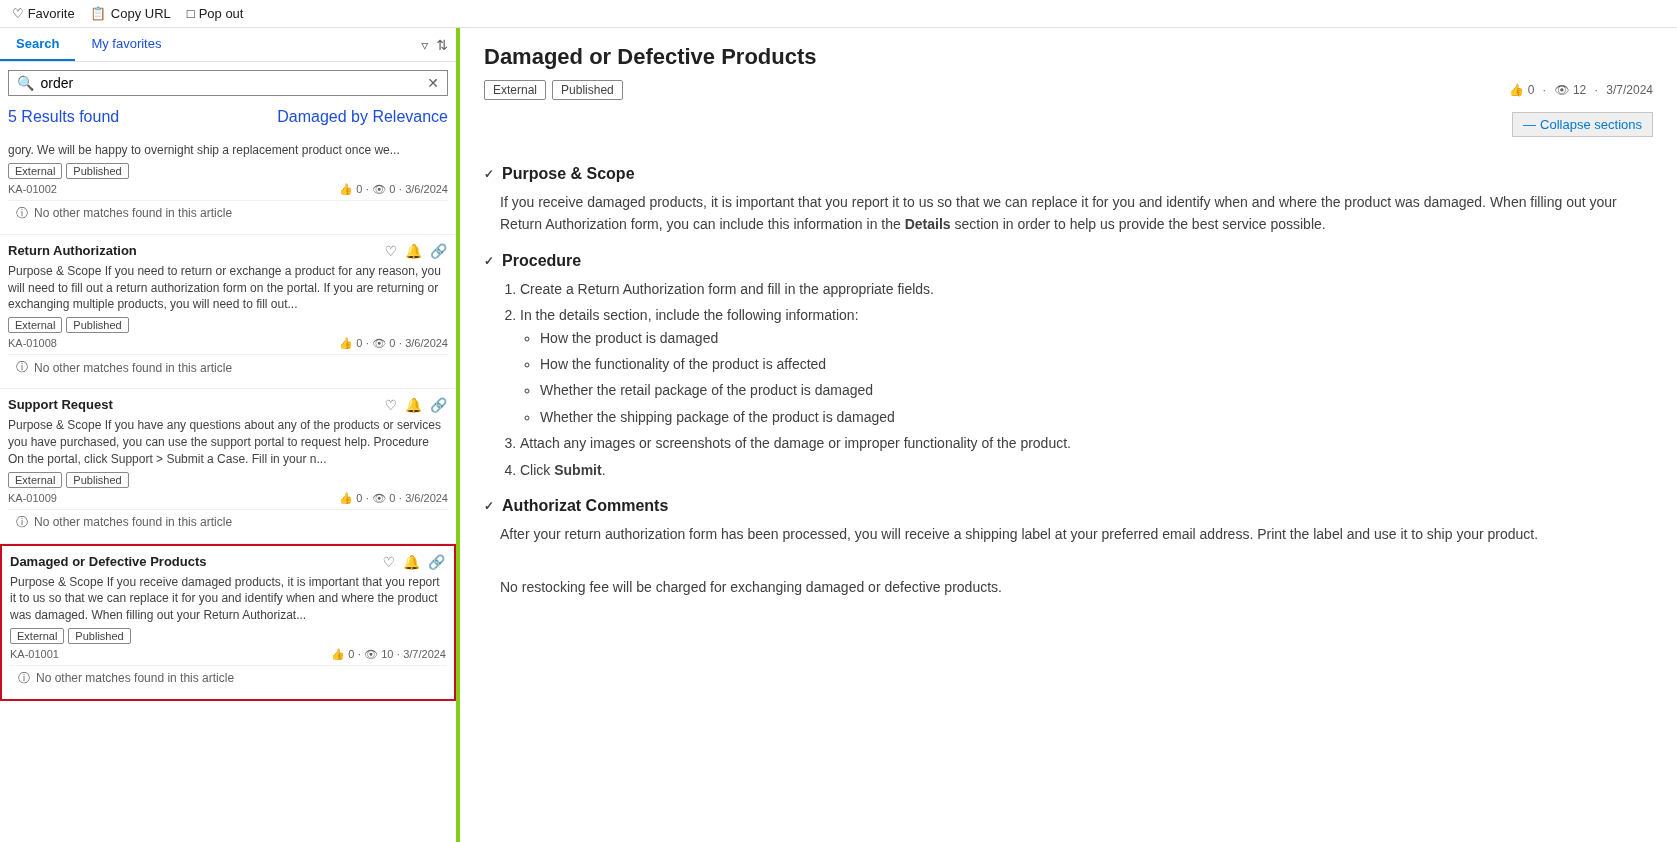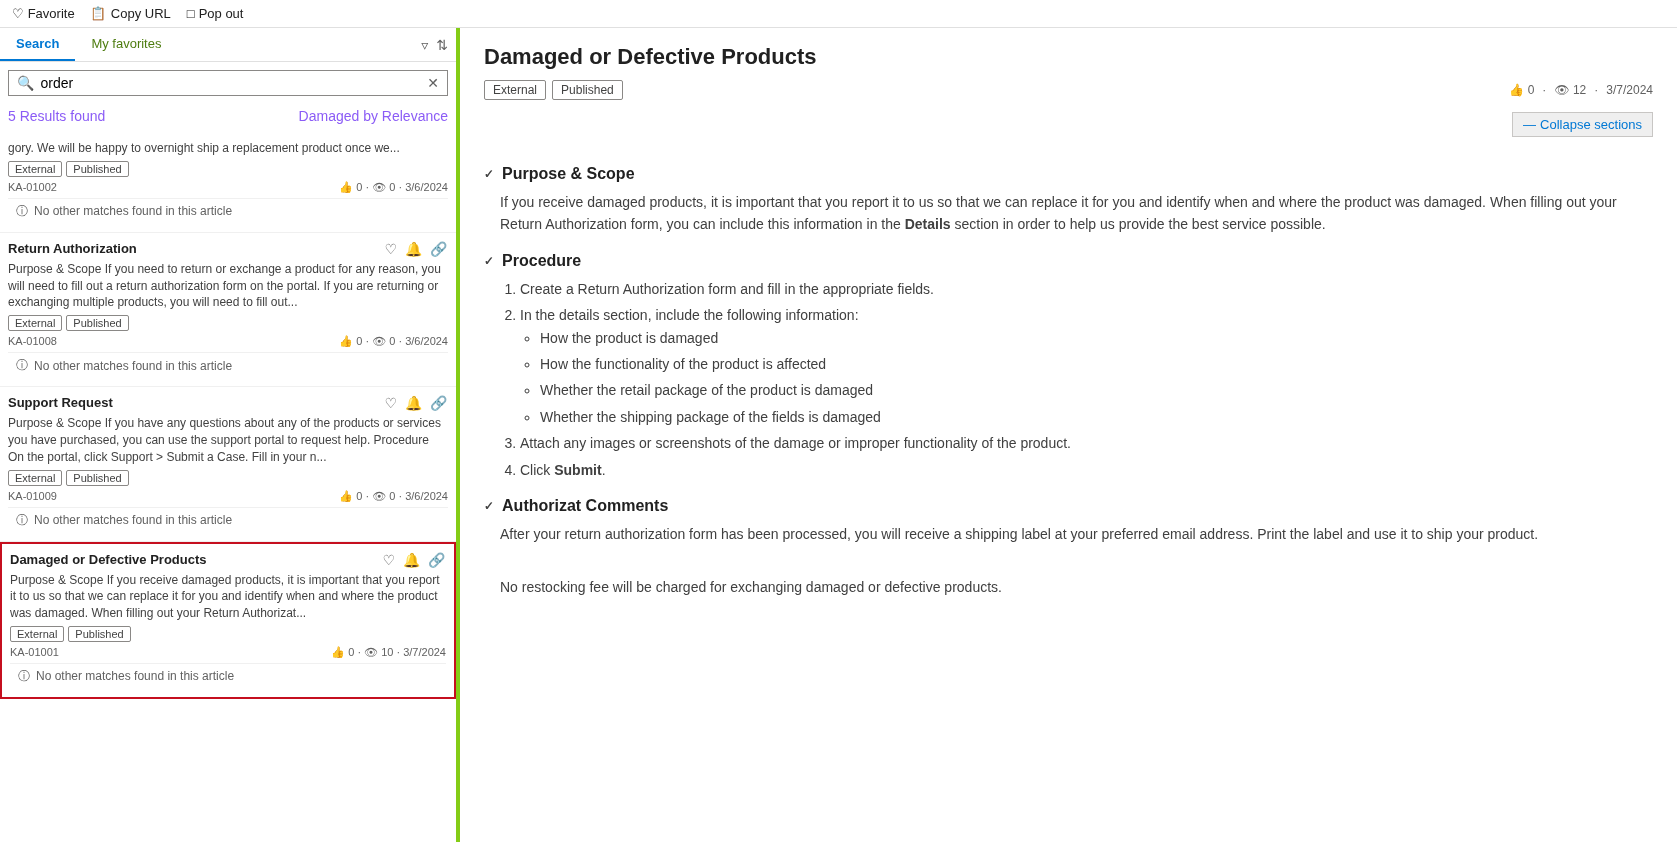--- a/index.html
+++ b/index.html
@@ -8,29 +8,29 @@
     .top-bar { display: flex; align-items: center; border-bottom: 1px solid #e0e0e0; padding: 6px 12px; gap: 16px; background: #fff; flex-shrink: 0; }
     .top-bar-actions { display: flex; align-items: center; gap: 16px; }
     .top-bar-action { display: flex; align-items: center; gap: 4px; cursor: pointer; color: #212121; font-size: 13px; }
 
     .main { display: flex; flex: 1; overflow: hidden; }
 
     
     .left-panel { width: 460px; flex-shrink: 0; border-right: 4px solid #84cc16; display: flex; flex-direction: column; overflow: hidden; }
 
     .tabs { display: flex; border-bottom: 1px solid #e0e0e0; flex-shrink: 0; }
-    .tab { padding: 8px 16px; cursor: pointer; font-size: 13px; color: #4d7c0f; border-bottom: 2px solid transparent; }
+    .tab { padding: 8px 16px; cursor: pointer; font-size: 13px; color: #1d4ed8; border-bottom: 2px solid transparent; }
     .tab.active { color: #0078d4; border-bottom: 2px solid #0078d4; font-weight: 600; }
     .tab-actions { margin-left: auto; display: flex; align-items: center; gap: 8px; padding-right: 8px; }
 
     .search-bar { display: flex; align-items: center; border: 1px solid #8a8886; margin: 8px; padding: 4px 8px; gap: 6px; flex-shrink: 0; }
     .search-bar input { border: none; outline: none; flex: 1; font-size: 14px; }
     .search-bar .clear-icon { cursor: pointer; color: #616161; }
 
-    .results-info { display: flex; justify-content: space-between; padding: 4px 8px; font-size: 14px; color: #8b5cf6; flex-shrink: 0; }
+    .results-info { display: flex; justify-content: space-between; padding: 4px 8px; font-size: 16px; color: #1d4ed8; flex-shrink: 0; }
 
     .results-list { flex: 1; overflow-y: auto; }
 
     .result-item { border-bottom: 1px solid #f0f0f0; padding: 8px; cursor: pointer; }
     .result-item.selected { border: 2px solid #c50f1f; }
     .result-item-header { display: flex; justify-content: space-between; align-items: flex-start; }
     .result-item-title { font-weight: 700; font-size: 13px; color: #212121; }
     .result-item-actions { display: flex; gap: 8px; color: #616161; }
     .result-item-snippet { font-size: 12px; color: #424242; margin: 4px 0; line-height: 1.4; }
     .tags { display: flex; gap: 4px; margin: 4px 0; }
@@ -251,21 +251,21 @@
         <ol>
           <li>
             <span>Create a Return Authorization form and fill in the appropriate fields.</span>
           </li>
           <li>
             <span>In the details section, include the following information:</span>
             <ul class="sub-list">
               <li>How the product is damaged</li>
               <li>How the functionality of the product is affected</li>
               <li>Whether the retail package of the product is damaged</li>
-              <li>Whether the shipping package of the fields is damaged</li>
+              <li>Whether the shipping package of the product is damaged</li>
             </ul>
           </li>
           <li>
             <span>Attach any images or screenshots of the damage or improper functionality of the product.</span>
           </li>
           <li>
             Click <strong>Submit</strong>.
           </li>
         </ol>
       </div>

